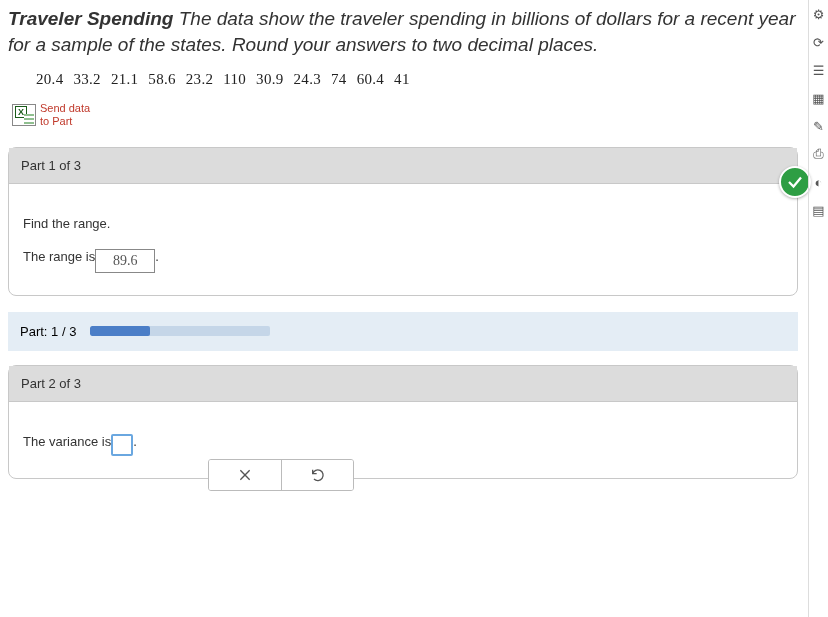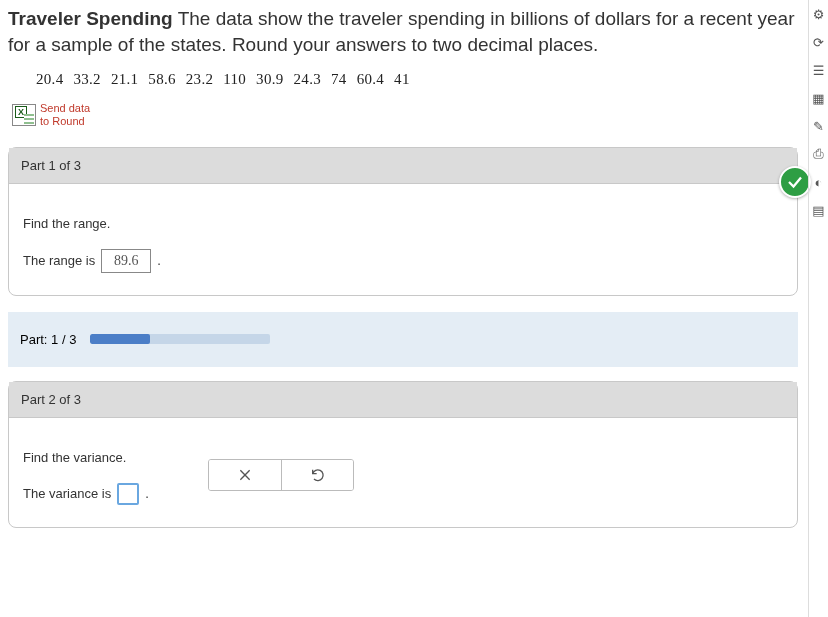--- a/index.html
+++ b/index.html
@@ -16,20 +16,21 @@
     left: 8px;
     top: 0;
     width: 790px;
     padding-top: 6px;
   }
   .problem-title {
     font-size: 19px;
     color: #333;
     line-height: 1.35;
     margin-bottom: 14px;
+    font-style: italic;
   }
   .problem-title b { font-weight: bold; }
   .data-row {
     font-family: "Times New Roman", serif;
     font-size: 15px;
     color: #222;
     padding-left: 28px;
     margin-bottom: 14px;
     letter-spacing: 0.3px;
   }
@@ -76,23 +77,23 @@
   }
   .part-header {
     background: #dcdcdc;
     border-bottom: 1px solid #c8c8c8;
     padding: 10px 12px;
     font-size: 13px;
     color: #333;
   }
   .card-body { padding: 32px 14px 22px 14px; font-size: 13px; color: #333; }
   .instruction { margin-bottom: 18px; }
-  .answer-line { display: flex; align-items: center; gap: 6px; }
+  .answer-line { display: flex; align-items: flex-start; }
   .answer-input {
-    width: 50px; height: 24px;
+    width: 60px; height: 24px;
     border: 1px solid #888;
     text-align: center;
     font-family: "Times New Roman", serif;
     font-size: 14px;
     color: #555;
     padding: 0 2px;
   }
   .answer-empty {
     width: 22px; height: 22px;
     border: 2px solid #6aa7e0;
@@ -106,21 +107,21 @@
     width: 32px; height: 32px;
     border-radius: 50%;
     background: #2e9e44;
     border: 2px solid #fff;
     box-shadow: 0 1px 3px rgba(0,0,0,0.3);
     display: flex; align-items: center; justify-content: center;
   }
   .check-badge svg { width: 18px; height: 18px; stroke: #fff; stroke-width: 3; fill: none; }
   .progress-bar-wrap {
     background: #e4edf5;
-    padding: 20px 12px;
+    padding: 12px 12px;
     font-size: 13px;
     display: flex; align-items: center; gap: 14px;
     margin-bottom: 14px;
   }
   .progress-track {
     width: 180px; height: 10px;
     background: #c5d6e8;
     border-radius: 2px;
     overflow: hidden;
   }
@@ -173,21 +174,21 @@
   <div class="problem-title">
     <b>Traveler Spending</b><span> The data show the traveler spending in billions of dollars for a recent year for a sample of the states. Round your answers to two decimal places.</span>
   </div>
 
   <div class="data-row" id="data-values"><span>20.4</span><span>33.2</span><span>21.1</span><span>58.6</span><span>23.2</span><span>110</span><span>30.9</span><span>24.3</span><span>74</span><span>60.4</span><span>41</span></div>
 
   <div class="send-excel">
     <div class="excel-icon"></div>
     <div class="send-link">
       <div>Send data</div>
-      <div>to Round</div>
+      <div>to Part</div>
     </div>
   </div>
 
   <div class="card">
     <div class="check-badge">
       <svg viewBox="0 0 24 24">
           <polyline points="4,12 10,18 20,6"></polyline>
         </svg>
     </div>
     <div class="part-header">Part 1 of 3</div>
@@ -204,21 +205,20 @@
   <div class="progress-bar-wrap">
     <span>Part: 1 / 3</span>
     <div class="progress-track">
       <div class="progress-fill" id="pfill" style="width: 33%;"></div>
     </div>
   </div>
 
   <div class="card">
     <div class="part-header">Part 2 of 3</div>
     <div class="card-body">
-      <div class="instruction">Find the variance.</div>
       <div class="answer-line">
         <span>The variance is</span>
         <span class="answer-empty"></span>
         <span>.</span>
       </div>
     </div>
   </div>
 
   <div class="toolbar">
     <div class="tb-btn">

